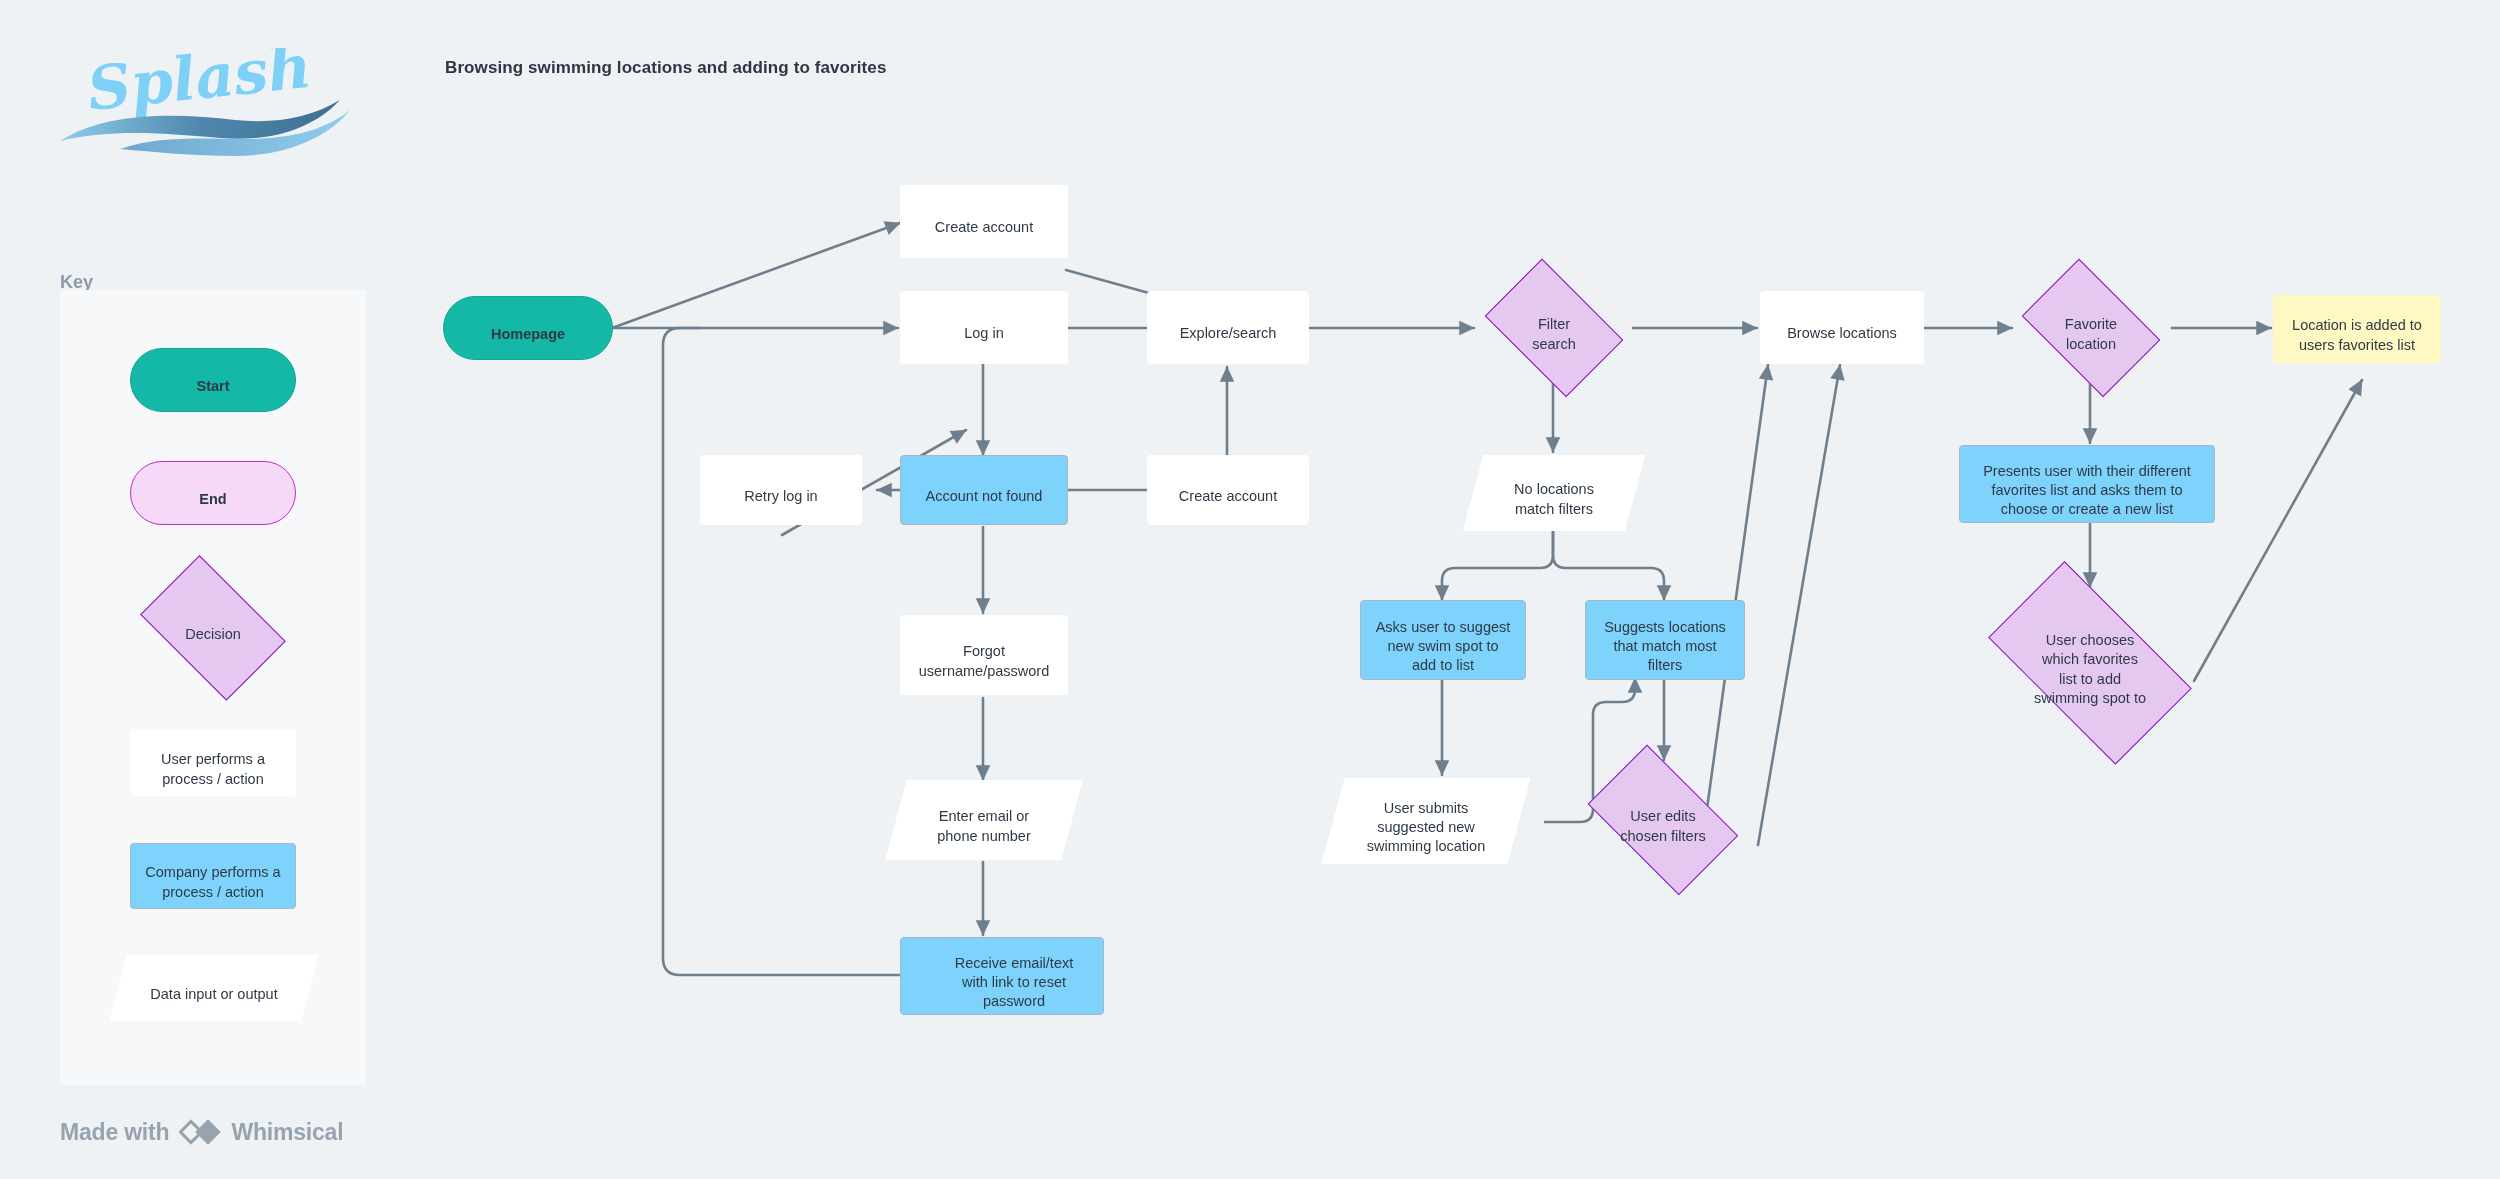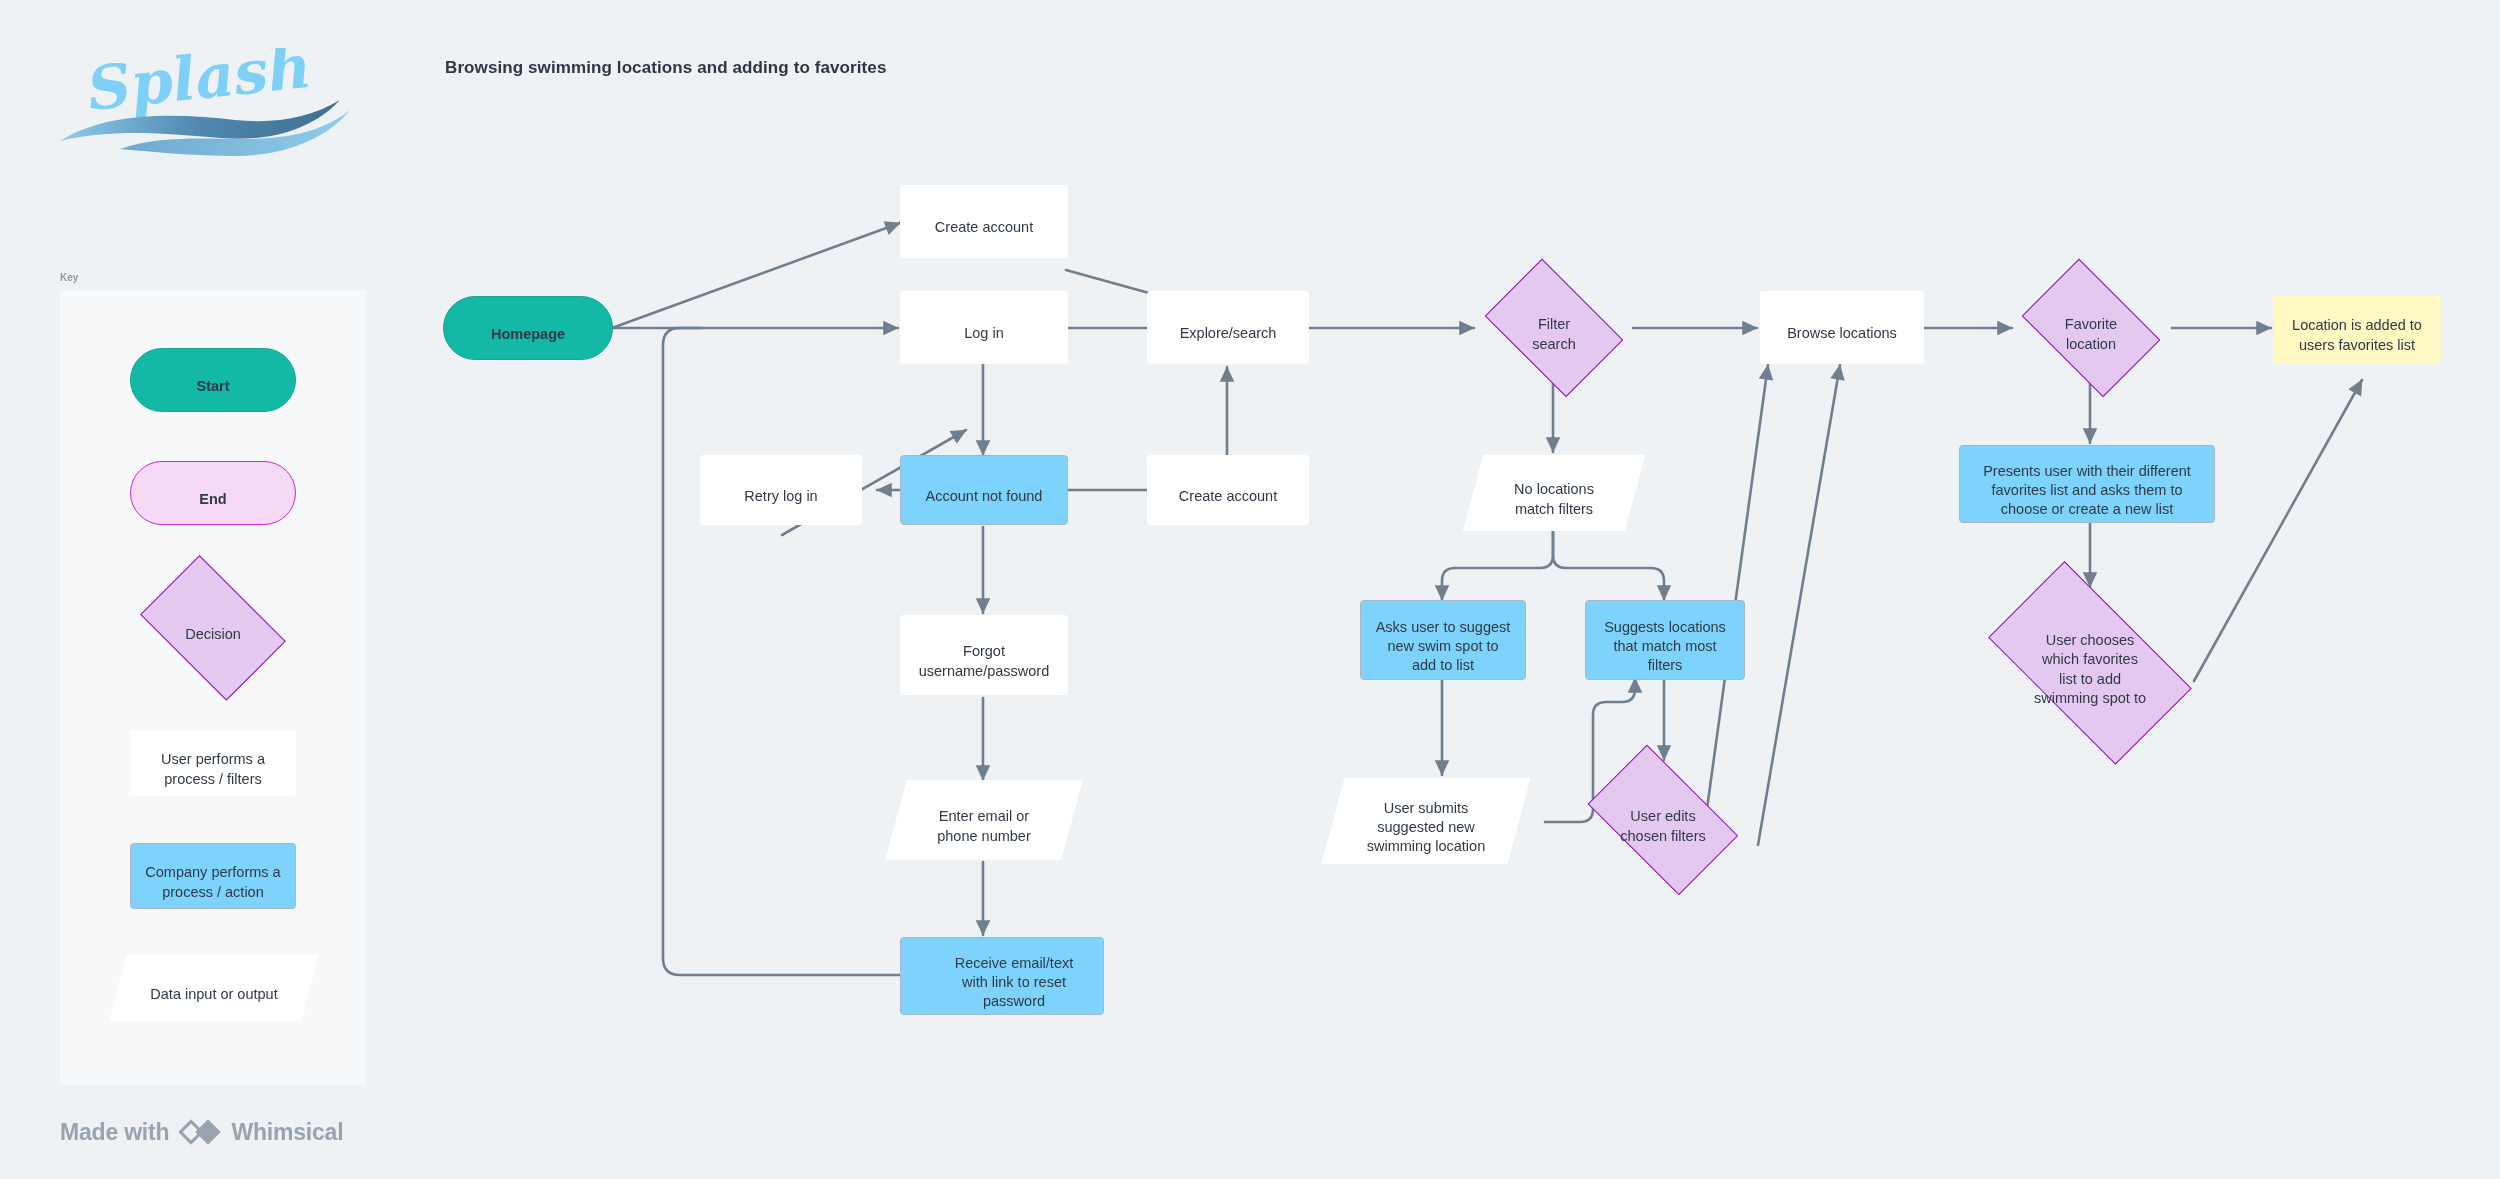--- a/index.html
+++ b/index.html
@@ -42,21 +42,21 @@
     letter-spacing: .1px;
     color: #2c3743;
     white-space: nowrap;
   }
 
   
   #key-label {
     position: absolute;
     left: 60px;
     top: 272px;
-    font-size: 10px;
+    font-size: 18px;
     font-weight: bold;
     color: #8d9aa8;
   }
   #key-panel {
     position: absolute;
     left: 60px;
     top: 290px;
     width: 306px;
     height: 795px;
     background: #f6f8fa;
@@ -190,21 +190,21 @@
   <div class="node n-end key-item" style="left:130px;top:461px;width:166px;height:64px;">
     <span class="lbl">End</span>
   </div>
 
   <div class="node n-decision key-item" style="left:128px;top:570px;width:170px;height:116px;">
     <span class="lbl">Decision</span>
   </div>
 
   <div class="node n-process key-item" style="left:130px;top:730px;width:166px;height:66px;">
     <span class="lbl">User performs a
-process / filters</span>
+process / action</span>
   </div>
 
   <div class="node n-company key-item" style="left:130px;top:843px;width:166px;height:66px;">
     <span class="lbl">Company performs a
 process / action</span>
   </div>
 
   <div class="node n-data key-item" style="left:118px;top:955px;width:192px;height:66px;">
     <span class="lbl">Data input or output</span>
   </div>

